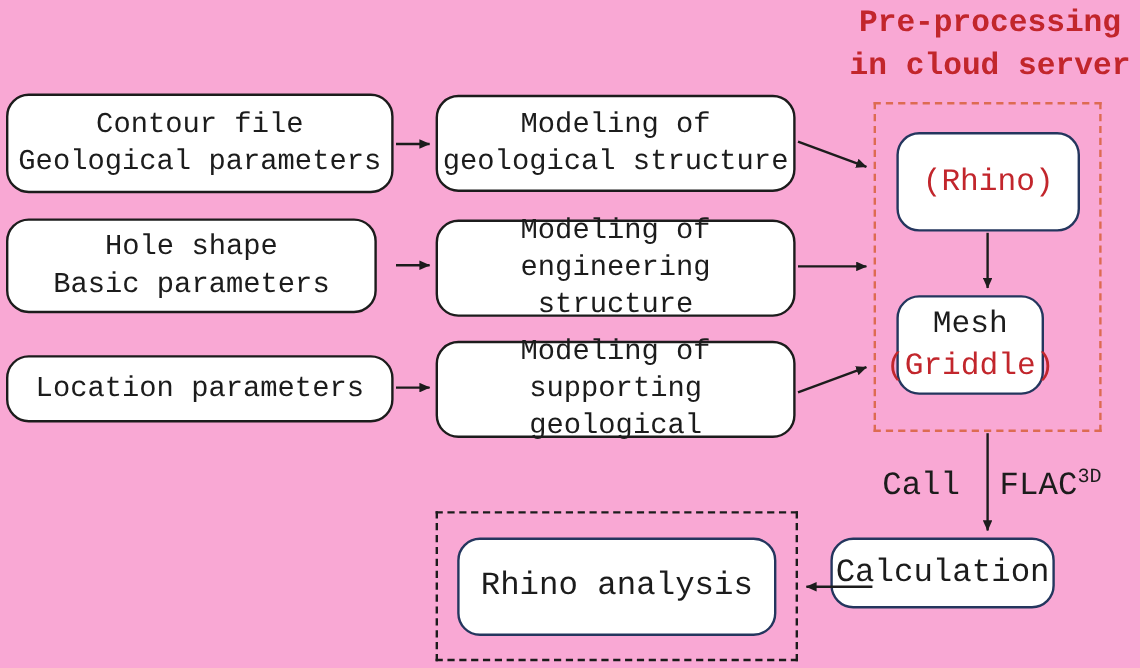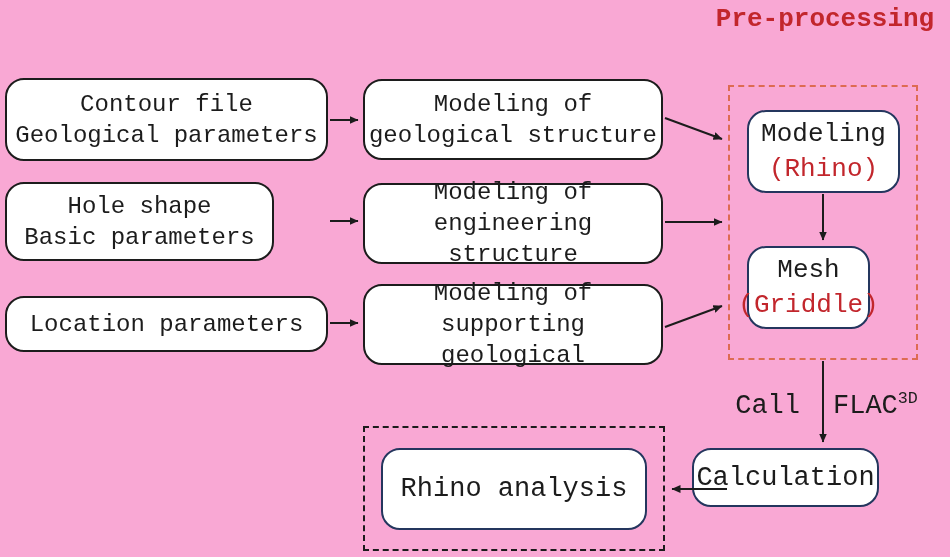--- a/index.html
+++ b/index.html
@@ -49,27 +49,28 @@
   .arrows{position:absolute;left:0;top:0;width:950px;height:557px;pointer-events:none;}
   .arrows line{stroke:var(--ink);stroke-width:2;}
 </style>
 </head>
 <body>
 
 <div class="canvas">
 
   <div class="title">
     <div>Pre-processing</div>
+    <div>in cloud server</div>
   </div>
 
   <div class="box outline-black io-text" style="left:5px;top:78px;width:323px;height:83px">
     <div>Contour file</div>
     <div>Geological parameters</div>
   </div>
-  <div class="box outline-black io-text" style="left:5px;top:182px;width:269px;height:79px">
+  <div class="box outline-black io-text" style="left:5px;top:182px;width:309px;height:79px">
     <div>Hole shape</div>
     <div>Basic parameters</div>
   </div>
   <div class="box outline-black io-text" style="left:5px;top:296px;width:323px;height:56px">
     <div>Location parameters</div>
   </div>
 
   <div class="box outline-black io-text" style="left:363px;top:79px;width:300px;height:81px">
     <div>Modeling of</div>
     <div>geological structure</div>
@@ -79,21 +80,20 @@
     <div>engineering structure</div>
   </div>
   <div class="box outline-black io-text" style="left:363px;top:284px;width:300px;height:81px">
     <div>Modeling of</div>
     <div>supporting geological</div>
   </div>
 
   <div class="group-dashed-red" style="left:728px;top:85px;width:190px;height:275px"></div>
 
   <div class="box outline-navy tool-text" style="left:747px;top:110px;width:153px;height:83px">
-    <div>Modeling</div>
     <div class="red-text">(Rhino)</div>
   </div>
   <div class="box outline-navy tool-text" style="left:747px;top:246px;width:123px;height:83px">
     <div>Mesh</div>
     <div class="red-text">(Griddle)</div>
   </div>
 
   <div class="side-label" style="left:690px;top:391px;width:110px;text-align:right">Call</div>
   <div class="side-label" style="left:833px;top:391px"><span>FLAC</span><sup>3D</sup></div>
 

